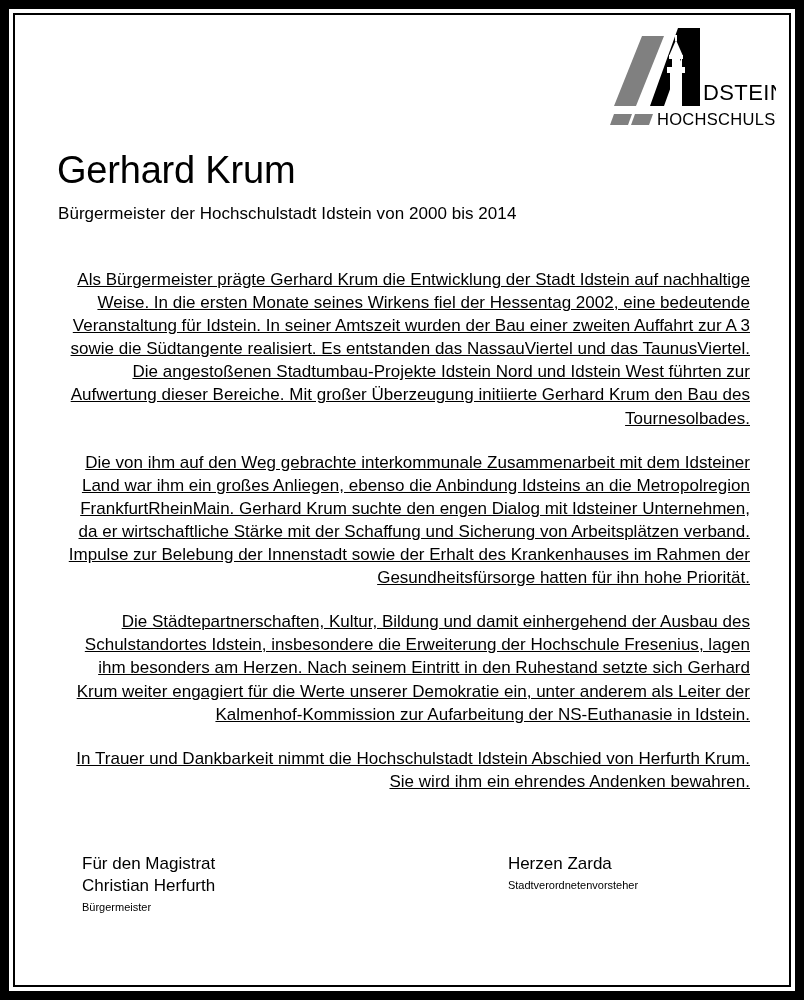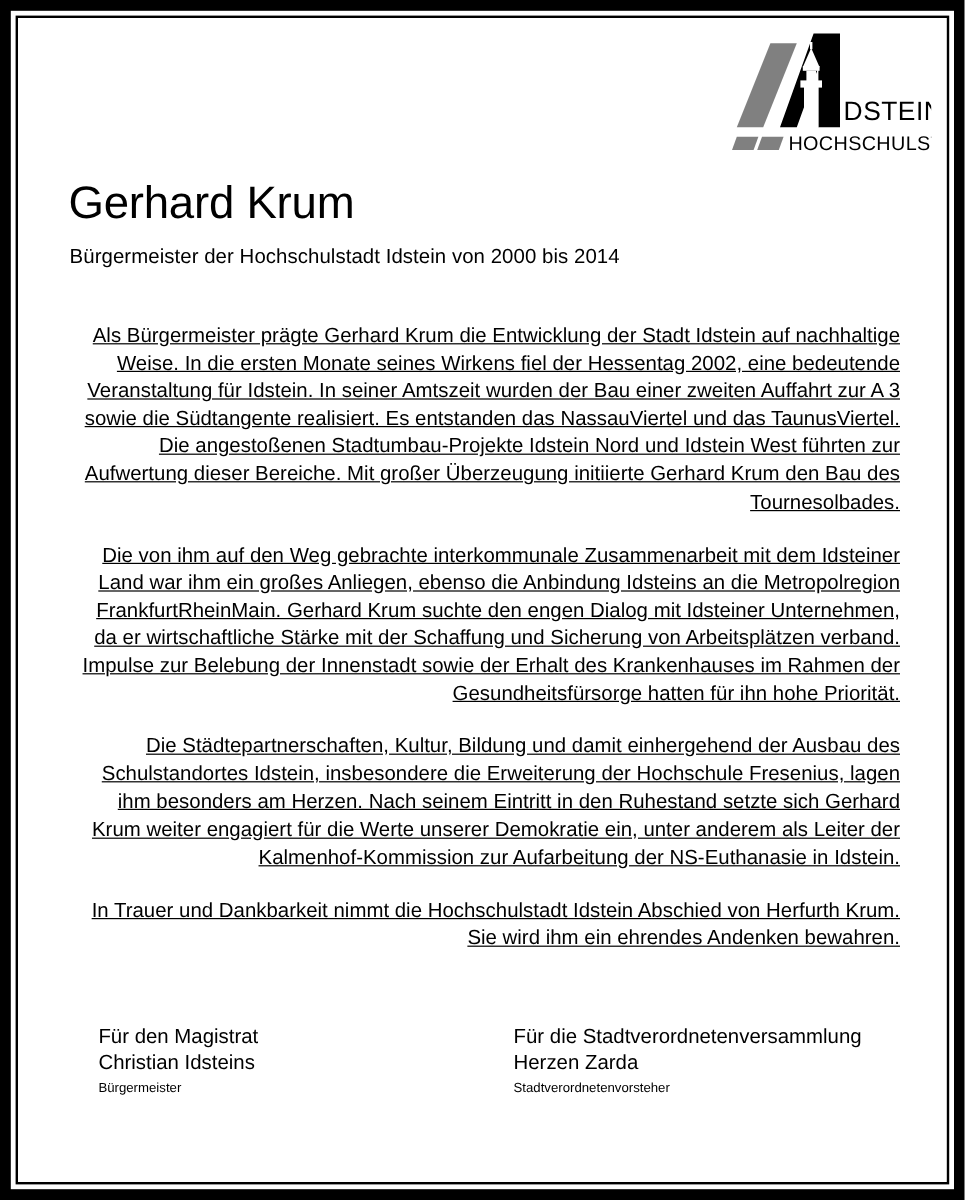--- a/index.html
+++ b/index.html
@@ -169,24 +169,23 @@
     <div class="body-text">
       <p class="body-paragraph">Als Bürgermeister prägte Gerhard Krum die Entwicklung der Stadt Idstein auf nachhaltige Weise. In die ersten Monate seines Wirkens fiel der Hessentag 2002, eine bedeutende Veranstaltung für Idstein. In seiner Amtszeit wurden der Bau einer zweiten Auffahrt zur A 3 sowie die Südtangente realisiert. Es entstanden das NassauViertel und das TaunusViertel. Die angestoßenen Stadtumbau-Projekte Idstein Nord und Idstein West führten zur Aufwertung dieser Bereiche. Mit großer Überzeugung initiierte Gerhard Krum den Bau des Tournesolbades.</p>
       <p class="body-paragraph">Die von ihm auf den Weg gebrachte interkommunale Zusammenarbeit mit dem Idsteiner Land war ihm ein großes Anliegen, ebenso die Anbindung Idsteins an die Metropolregion FrankfurtRheinMain. Gerhard Krum suchte den engen Dialog mit Idsteiner Unternehmen, da er wirtschaftliche Stärke mit der Schaffung und Sicherung von Arbeitsplätzen verband. Impulse zur Belebung der Innenstadt sowie der Erhalt des Krankenhauses im Rahmen der Gesundheitsfürsorge hatten für ihn hohe Priorität.</p>
       <p class="body-paragraph">Die Städtepartnerschaften, Kultur, Bildung und damit einhergehend der Ausbau des Schulstandortes Idstein, insbesondere die Erweiterung der Hochschule Fresenius, lagen ihm besonders am Herzen. Nach seinem Eintritt in den Ruhestand setzte sich Gerhard Krum weiter engagiert für die Werte unserer Demokratie ein, unter anderem als Leiter der Kalmenhof-Kommission zur Aufarbeitung der NS-Euthanasie in Idstein.</p>
       <p class="body-paragraph">In Trauer und Dankbarkeit nimmt die Hochschulstadt Idstein Abschied von Herfurth Krum. Sie wird ihm ein ehrendes Andenken bewahren.</p>
     </div>
 
     <div class="signatures">
       <div class="signature-col">
         <div class="signature-intro">Für den Magistrat</div>
-        <div class="signature-person">Christian Idsteins</div>
+        <div class="signature-person">Christian Herfurth</div>
         <div class="signature-title">Bürgermeister</div>
       </div>
       <div class="signature-col">
-        <div class="signature-intro">Für die Stadtverordnetenversammlung</div>
         <div class="signature-person">Herzen Zarda</div>
         <div class="signature-title">Stadtverordnetenvorsteher</div>
       </div>
     </div>
 
   </div>
 </div>
 
 </body></html>

